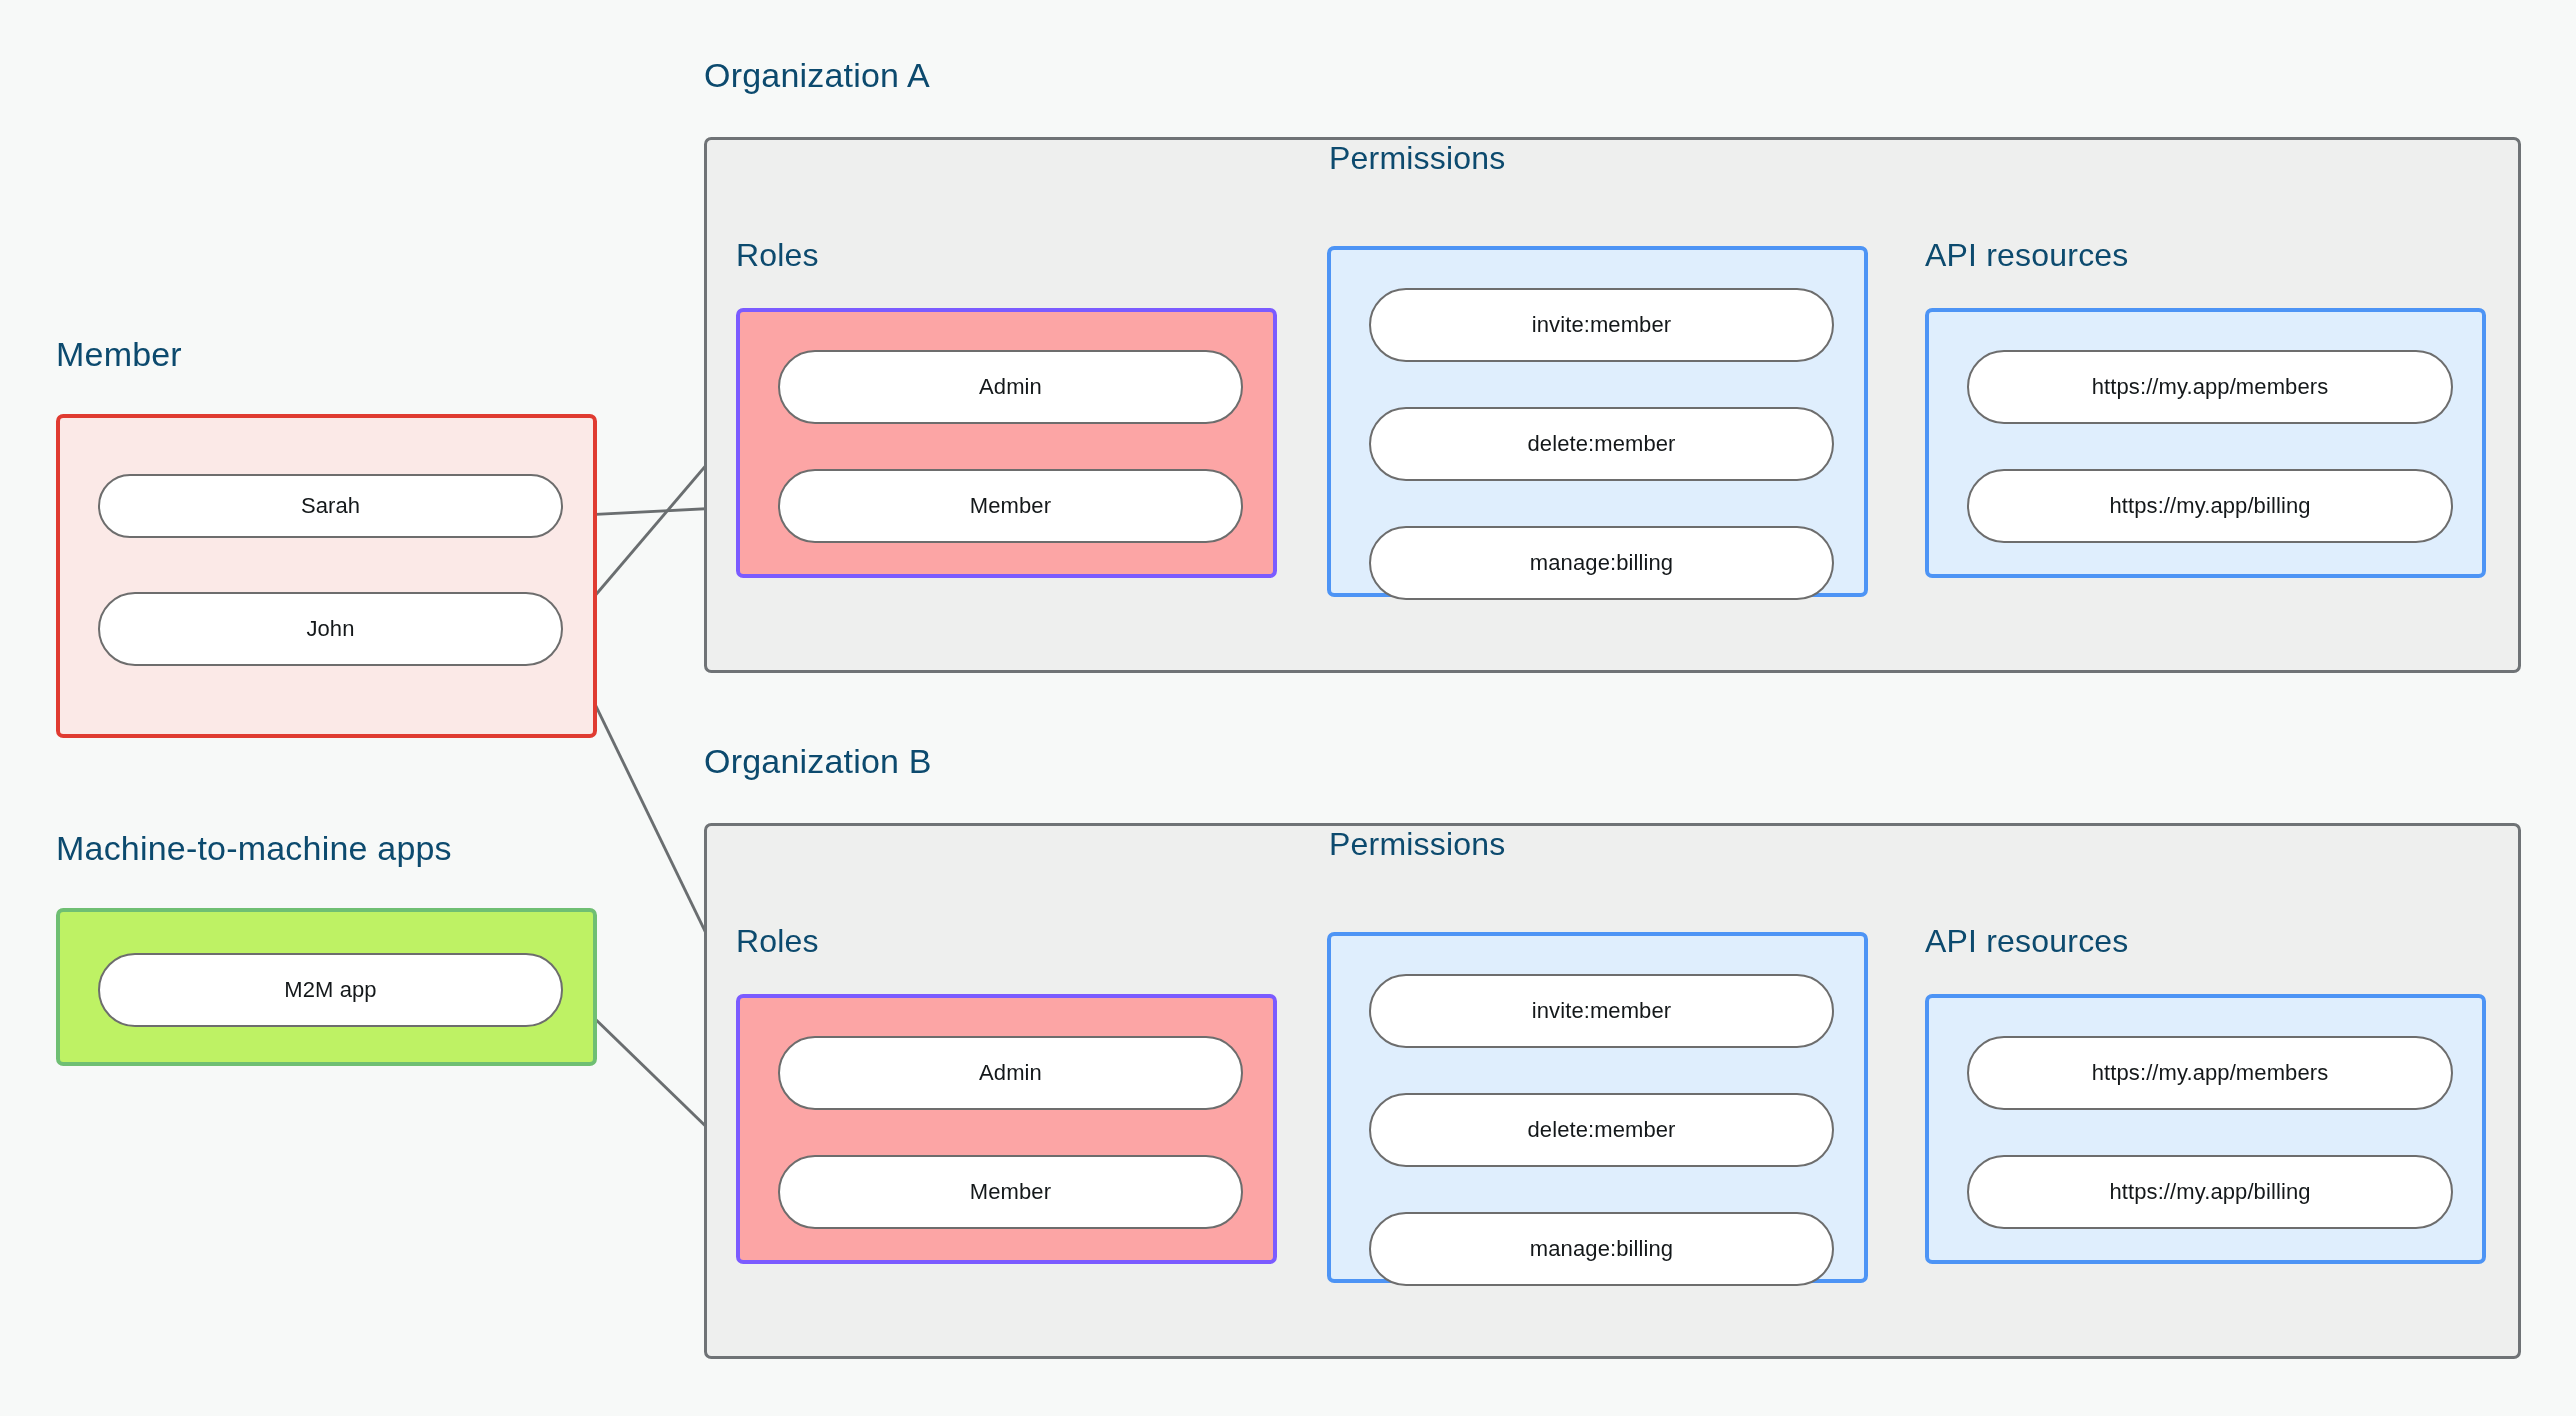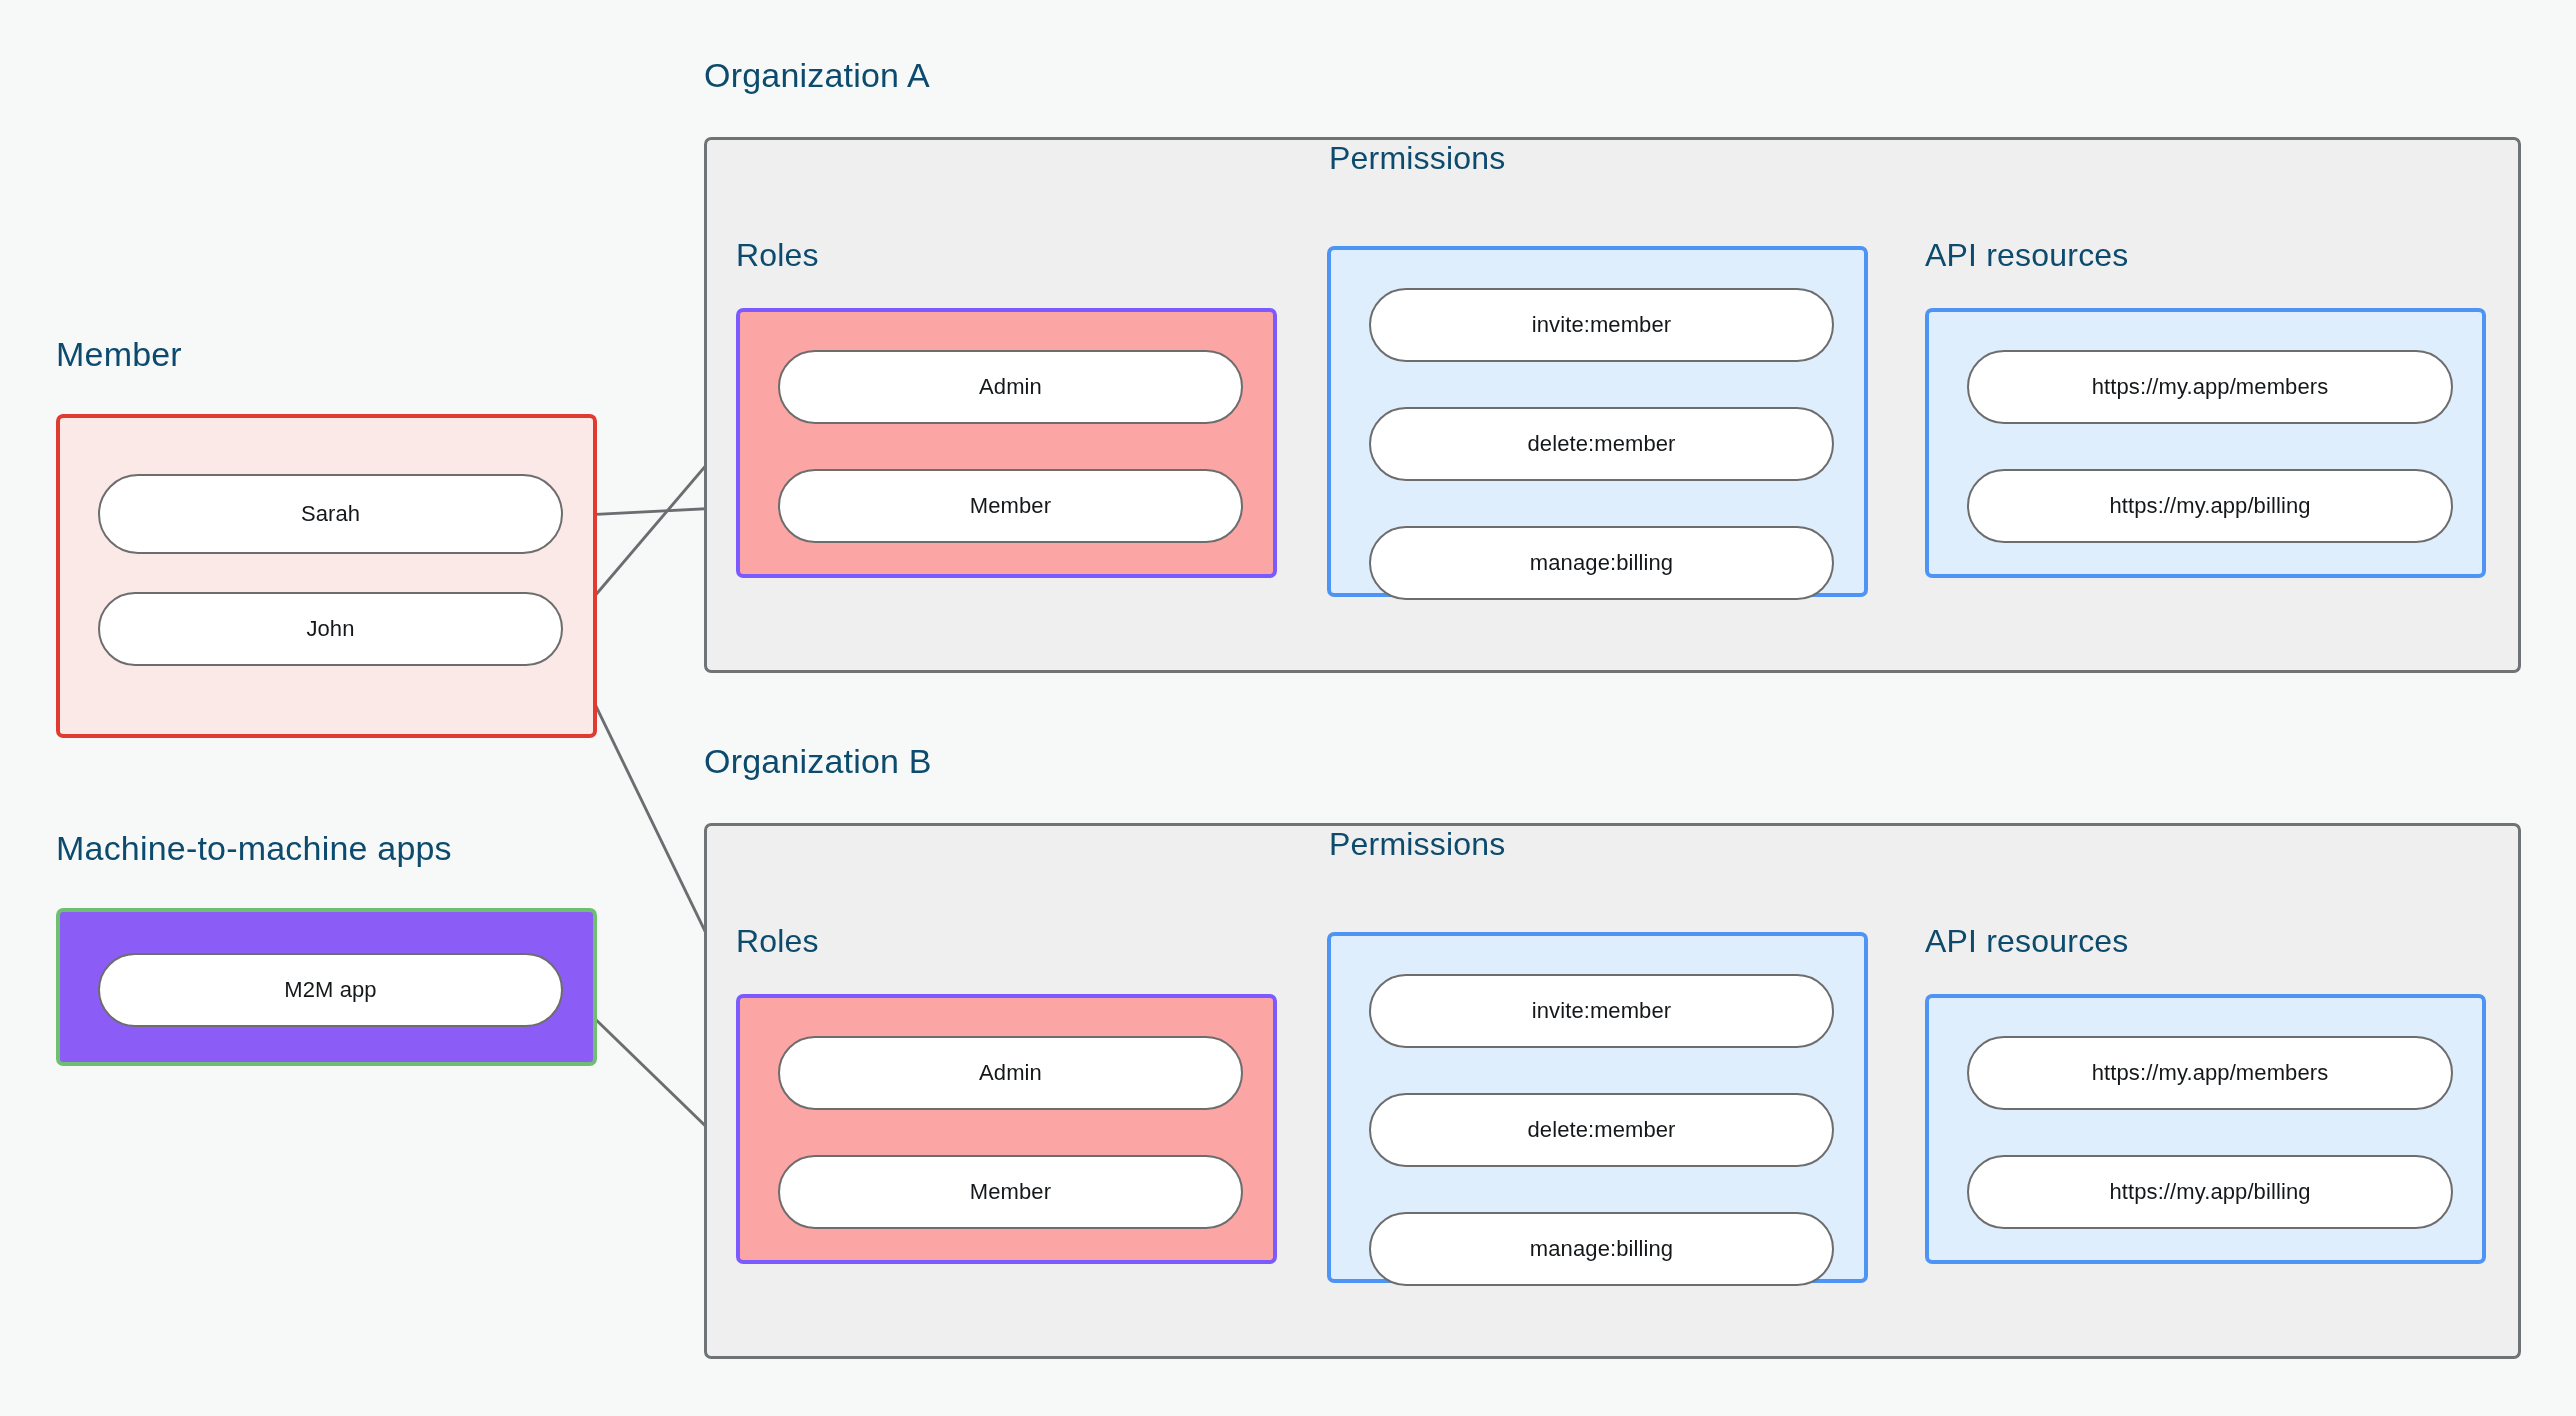--- a/index.html
+++ b/index.html
@@ -35,21 +35,21 @@
   .org-box {
     border: 3.6px solid #6F7376;
     background: #EEEFEE;
   }
   .users-box {
     border: 4.5px solid #E03B31;
     background: #FBE9E7;
   }
   .m2m-box {
     border: 4.5px solid #6FBF73;
-    background: #8b5cf6;
+    background: #bef264;
     padding-left: 34px;
   }
   .roles-box {
     border: 4.5px solid #7B5BFF;
     background: #fca5a5;
     text-align: center;
   }
   .perms-box {
     border: 4.5px solid #4D94F5;
     background: #DFEEFD;
@@ -134,21 +134,21 @@
     <circle class="node-dot" cx="1514" cy="1124" r="11"></circle>
     <circle class="node-dot" cx="1514" cy="1256" r="11"></circle>
     <circle class="node-dot" cx="1514" cy="1389" r="11"></circle>
     <circle class="node-dot" cx="2180" cy="1190" r="11"></circle>
     <circle class="node-dot" cx="2180" cy="1323" r="11"></circle>
   </svg>
 
   <div class="caption" style="left:56px; top:335px;">Member</div>
 
   <div class="group users-box" style="left:56px; top:414px; width:541px; height:324px;">
-    <div class="pill" style="left:38px; top:56px; width:465px; height:80px;">Sarah</div>
+    <div class="pill" style="left:38px; top:56px; width:465px; height:64px;">Sarah</div>
     <div class="pill" style="left:38px; top:174px; width:465px; height:74px;">John</div>
   </div>
 
   <div class="caption" style="left:56px; top:829px;">Machine-to-machine apps</div>
 
   <div class="group m2m-box" style="left:56px; top:908px; width:541px; height:158px;">
     <div class="pill" style="left:38px; top:41px; width:465px; height:74px;">M2M app</div>
   </div>
 
   <div class="caption" style="left:704px; top:56px;">Organization A</div>

